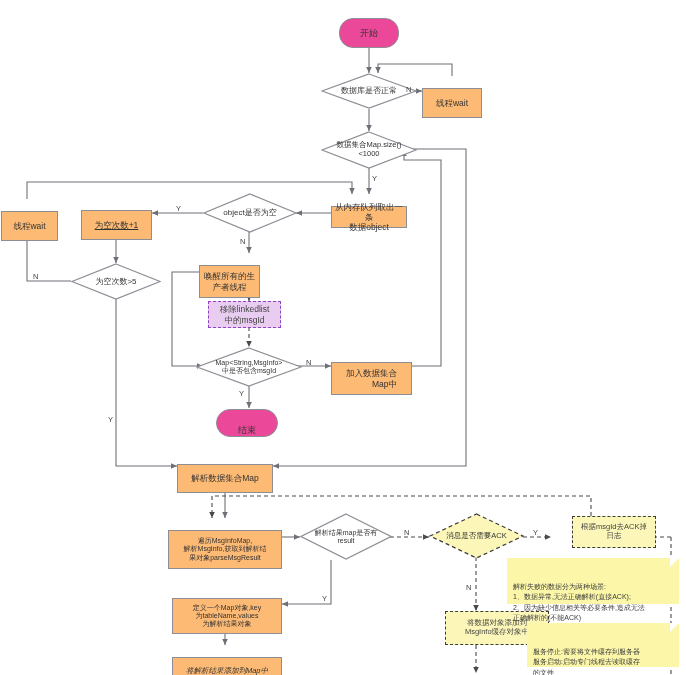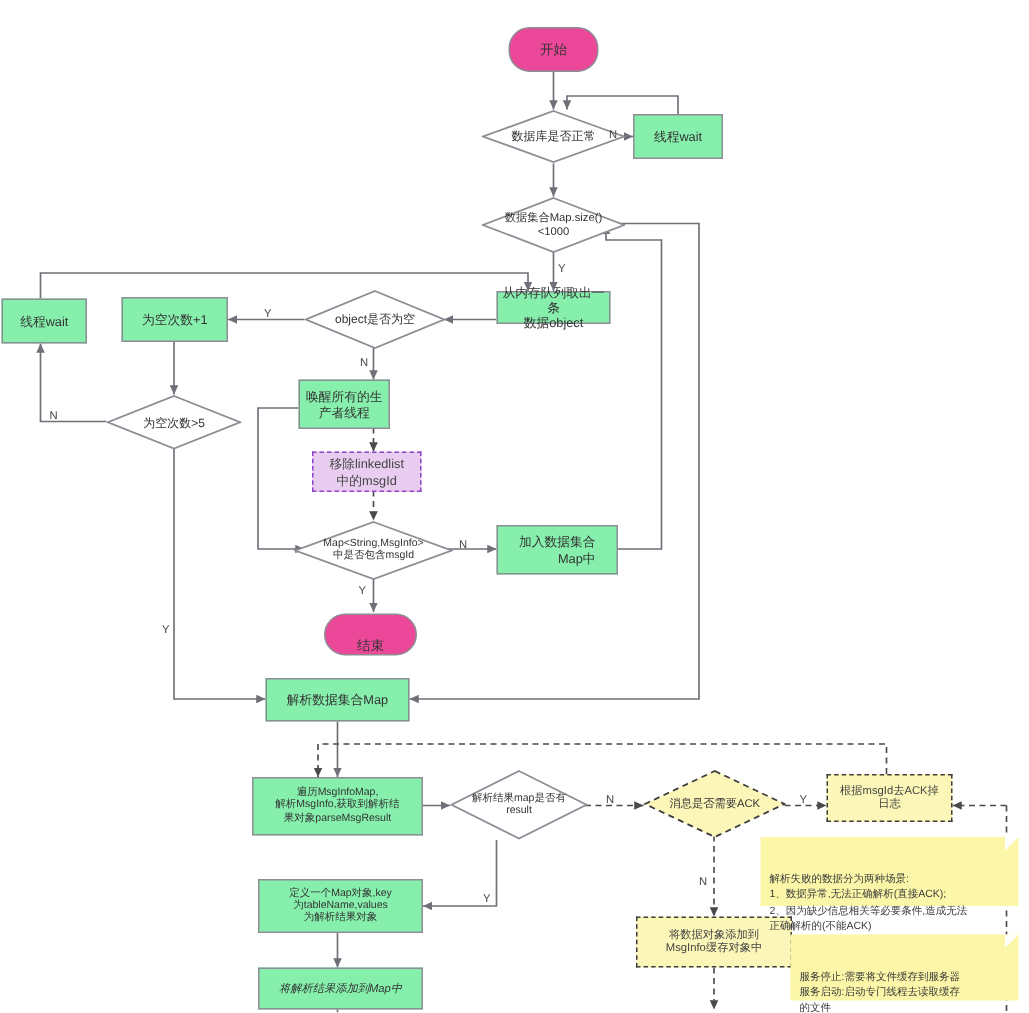--- a/index.html
+++ b/index.html
@@ -10,27 +10,27 @@
   #canvas{position:relative;width:686px;height:675px;}
   svg.edges{position:absolute;left:0;top:0;width:686px;height:675px;pointer-events:none;}
 
   .node{position:absolute;box-sizing:border-box;display:flex;align-items:center;justify-content:center;
         text-align:center;color:#333333;line-height:1.18;}
 
   
   .term{border:1.2px solid #8d8d96;border-radius:14px;background:#ec4899;font-size:9px;}
 
   
-  .proc{border:1.2px solid #8d8d96;background:#86efac;font-size:8.5px;padding:1px 2px;}
+  .proc{border:1.2px solid #8d8d96;background:#fdba74;font-size:8.5px;padding:1px 2px;margin-top:12px;}
 
   
   .proc-purple{border:1.4px dashed #8e44c7;background:#e9cdf0;color:#444;font-size:8.5px;padding:1px 2px;}
 
   
-  .proc-yellow{border:1.4px dashed #3d3d3d;background:#fcf7b8;color:#444;font-size:8.5px;padding:1px 2px;}
+  .proc-yellow{border:1.4px dashed #3d3d3d;background:#fcf7b8;color:#444;font-size:8.5px;padding:1px 2px;margin-left:21px;}
 
   
   .dia{position:absolute;}
   .dia .shape{position:absolute;left:0;top:0;width:100%;height:100%;}
   .dia .dlabel{position:absolute;left:0;top:50%;width:100%;transform:translateY(-50%);
                text-align:center;font-size:8px;color:#333;line-height:1.15;z-index:2;}
 
   
   .note{position:absolute;background:#fcf7a8;color:#3a3a3a;font-size:7px;line-height:1.45;
         padding:4px 6px;box-sizing:border-box;text-align:left;white-space:pre-line;}
@@ -148,21 +148,21 @@
 数据object</span>
   </div>
 
   <div class="dia" style="left:203px;top:193px;width:94px;height:40px;">
     <svg class="shape" viewBox="0 0 94 40" preserveAspectRatio="none">
       <polygon points="47,1 93,20 47,39 1,20" fill="#ffffff" stroke="#8d8d96" stroke-width="1.2"></polygon>
     </svg>
     <div class="dlabel">object是否为空</div>
   </div>
 
-  <div class="node proc" style="left:81px;top:198px;width:71px;height:30px;">
+  <div class="node proc" style="left:81px;top:198px;width:71px;height:30px;text-decoration:underline;">
     <span>为空次数+1</span>
   </div>
 
   <div class="node proc" style="left:1px;top:199px;width:57px;height:30px;">
     <span>线程wait</span>
   </div>
 
   <div class="dia" style="left:71px;top:263px;width:90px;height:37px;">
     <svg class="shape" viewBox="0 0 90 37" preserveAspectRatio="none">
       <polygon points="45,1 89,18.5 45,36 1,18.5" fill="#ffffff" stroke="#8d8d96" stroke-width="1.2"></polygon>

